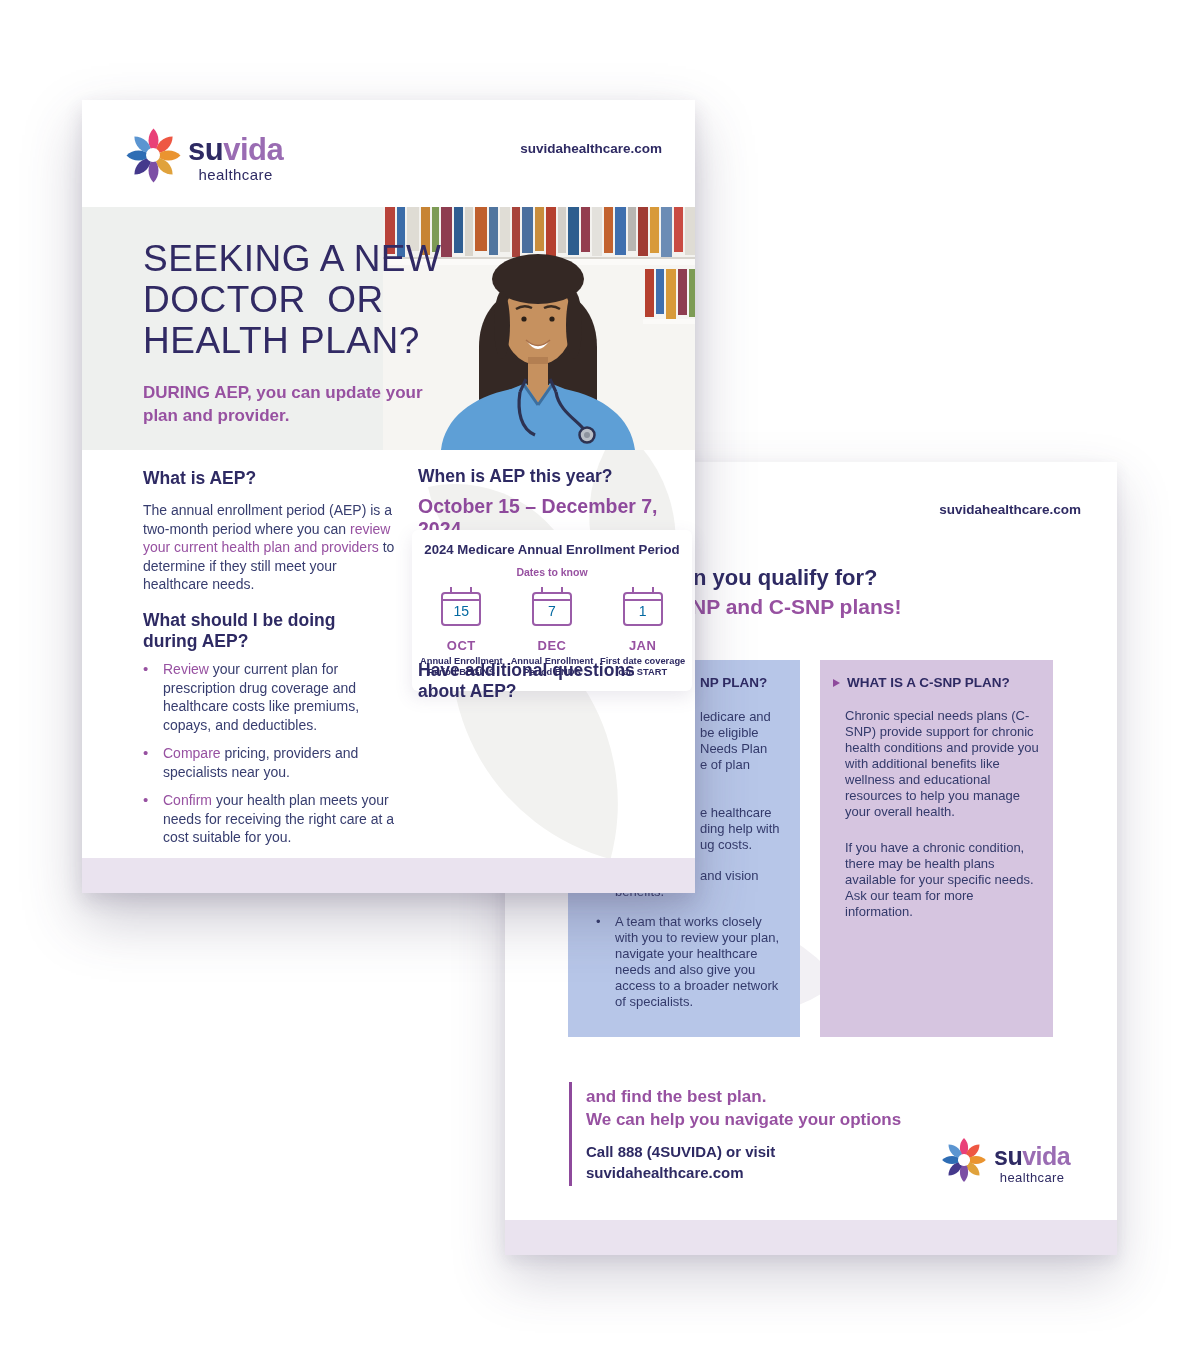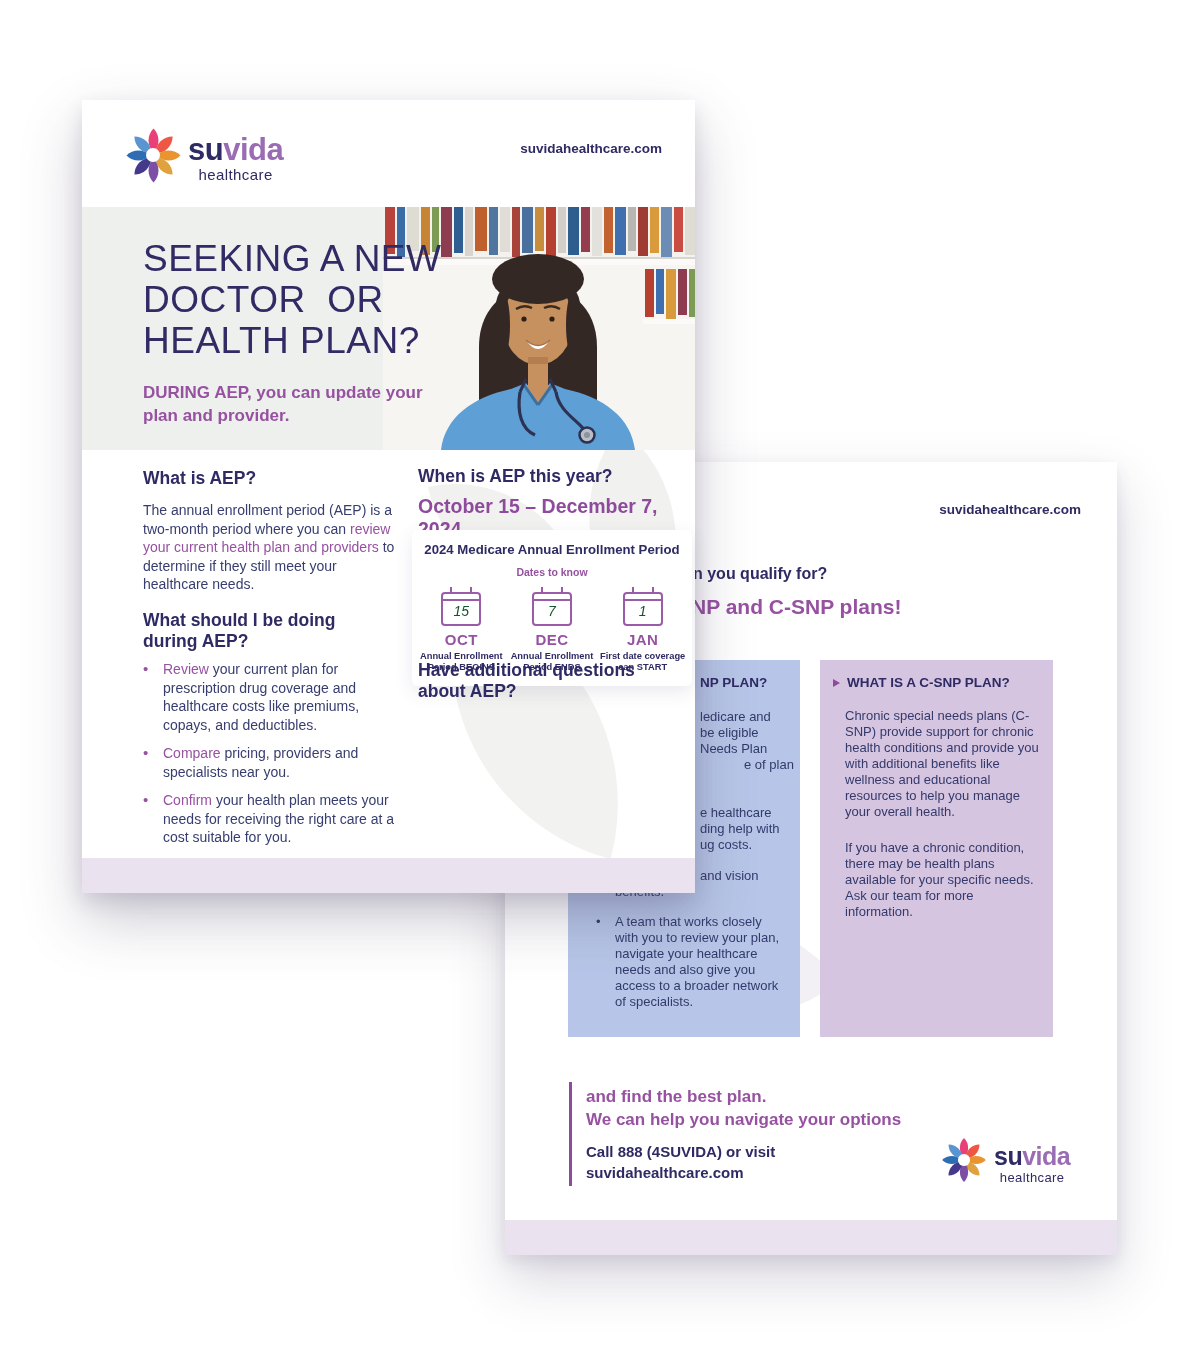--- a/index.html
+++ b/index.html
@@ -74,37 +74,37 @@
         border-radius:6px;box-shadow:0 6px 18px rgba(90,80,120,.13);
         padding:12px 4px 14px;text-align:center;}
   .card-title{font-size:13.2px;font-weight:bold;color:#2e2a63;}
   .card-sub{font-size:10.5px;font-weight:bold;color:#9751a1;margin-top:9px;}
   .cals{display:flex;justify-content:space-around;margin-top:6px;}
   .cal-col{width:88px;}
   .cal{position:relative;width:36px;height:30px;border:2px solid #9a5ca8;border-radius:4px;margin:8px auto 0;}
   .cal::before{content:"";position:absolute;left:-2px;right:-2px;top:5px;height:2px;background:#9a5ca8;}
   .ring{position:absolute;top:-7px;width:2px;height:6px;background:#9a5ca8;}
   .r1{left:7px;} .r2{right:7px;}
-  .cal-day{position:absolute;left:0;right:0;top:9px;text-align:center;font-size:14px;color:#14532d;font-style:italic;}
-  .cal-mon{font-size:15px;font-weight:bold;color:#9751a1;letter-spacing:0.5px;margin-top:5px;}
+  .cal-day{position:absolute;left:0;right:0;top:9px;text-align:center;font-size:14px;color:#0369a1;}
+  .cal-mon{font-size:13px;font-weight:bold;color:#9751a1;letter-spacing:0.5px;margin-top:12px;}
   .cal-lab{font-size:9.3px;line-height:10.5px;font-weight:bold;color:#2e2a63;margin-top:3px;}
   .t-q{left:336px;top:560px;width:238px;}
   .p-q{position:absolute;left:336px;top:604px;width:234px;margin:0;z-index:2;
        font-size:14px;line-height:18px;color:#373d6f;}
 
   
   .p2-site{position:absolute;right:36px;top:40px;font-size:13.5px;font-weight:bold;color:#2e2a63;z-index:2;}
-  .p2-h1{position:absolute;left:188px;top:103px;font-size:16px;font-weight:bold;color:#2e2a63;z-index:2;}
+  .p2-h1{position:absolute;left:188px;top:103px;font-size:22px;font-weight:bold;color:#2e2a63;z-index:2;}
   .p2-h2{position:absolute;left:186px;top:133px;font-size:21px;font-weight:bold;color:#9751a1;z-index:2;}
   .box{position:absolute;top:198px;height:377px;z-index:1;}
   .snp{left:63px;width:232px;background:#b7c6e8;}
   .csnp{left:315px;width:233px;background:#d6c5e0;}
   .snp-h{position:absolute;left:132px;top:15px;font-size:13.5px;font-weight:bold;color:#2e2a63;}
   .snp-f{position:absolute;left:132px;font-size:13px;line-height:16px;color:#333a6b;}
-  .f0{top:49px;} .f1{top:65px;} .f2{top:81px;} .f3{top:97px;margin-left:44px;}
+  .f0{top:49px;} .f1{top:65px;} .f2{top:81px;} .f3{top:97px;}
   .f4{top:145px;} .f5{top:161px;} .f6{top:177px;}
   .f7{top:208px;} .f8{top:224px;left:47px;}
   .snp-bullet{position:absolute;left:28px;top:254px;width:192px;display:flex;
               font-size:13px;line-height:16px;color:#333a6b;}
   .snp-bullet .dot{color:#333a6b;width:19px;flex:0 0 19px;}
   .csnp-h{position:absolute;left:13px;top:15px;font-size:13.5px;font-weight:bold;color:#2e2a63;}
   .arrow{display:inline-block;width:0;height:0;border-left:7px solid #8e4a9c;
          border-top:4.5px solid transparent;border-bottom:4.5px solid transparent;
          margin-right:7px;position:relative;top:0px;}
   .csnp-p{position:absolute;left:25px;width:200px;margin:0;font-size:13px;line-height:16px;color:#333a6b;}

